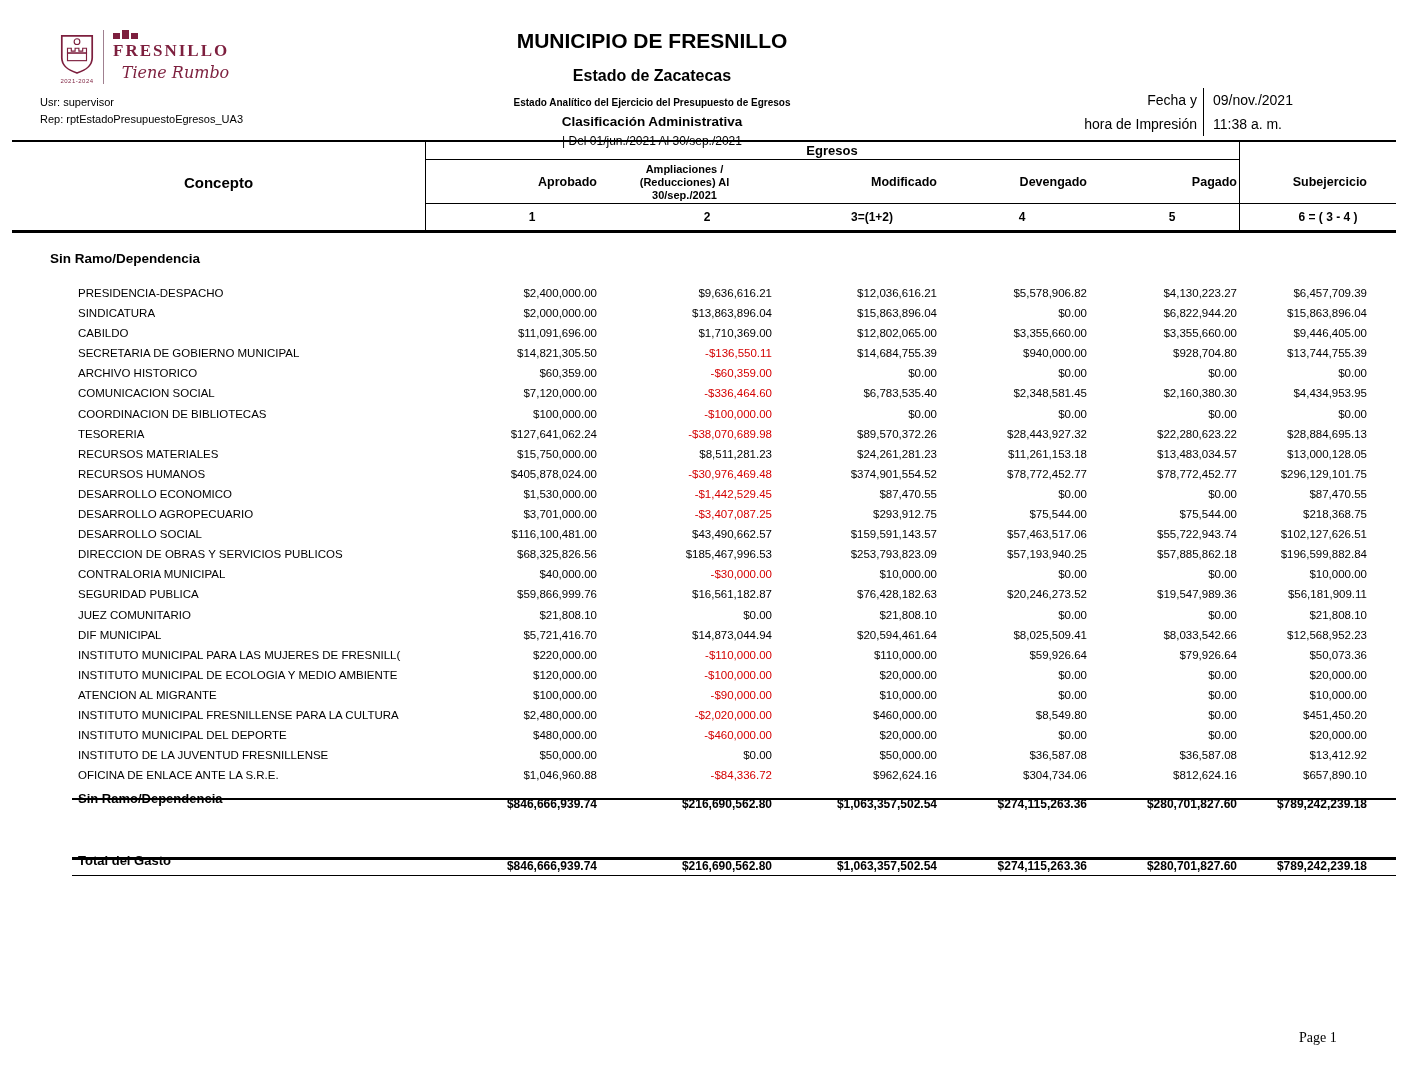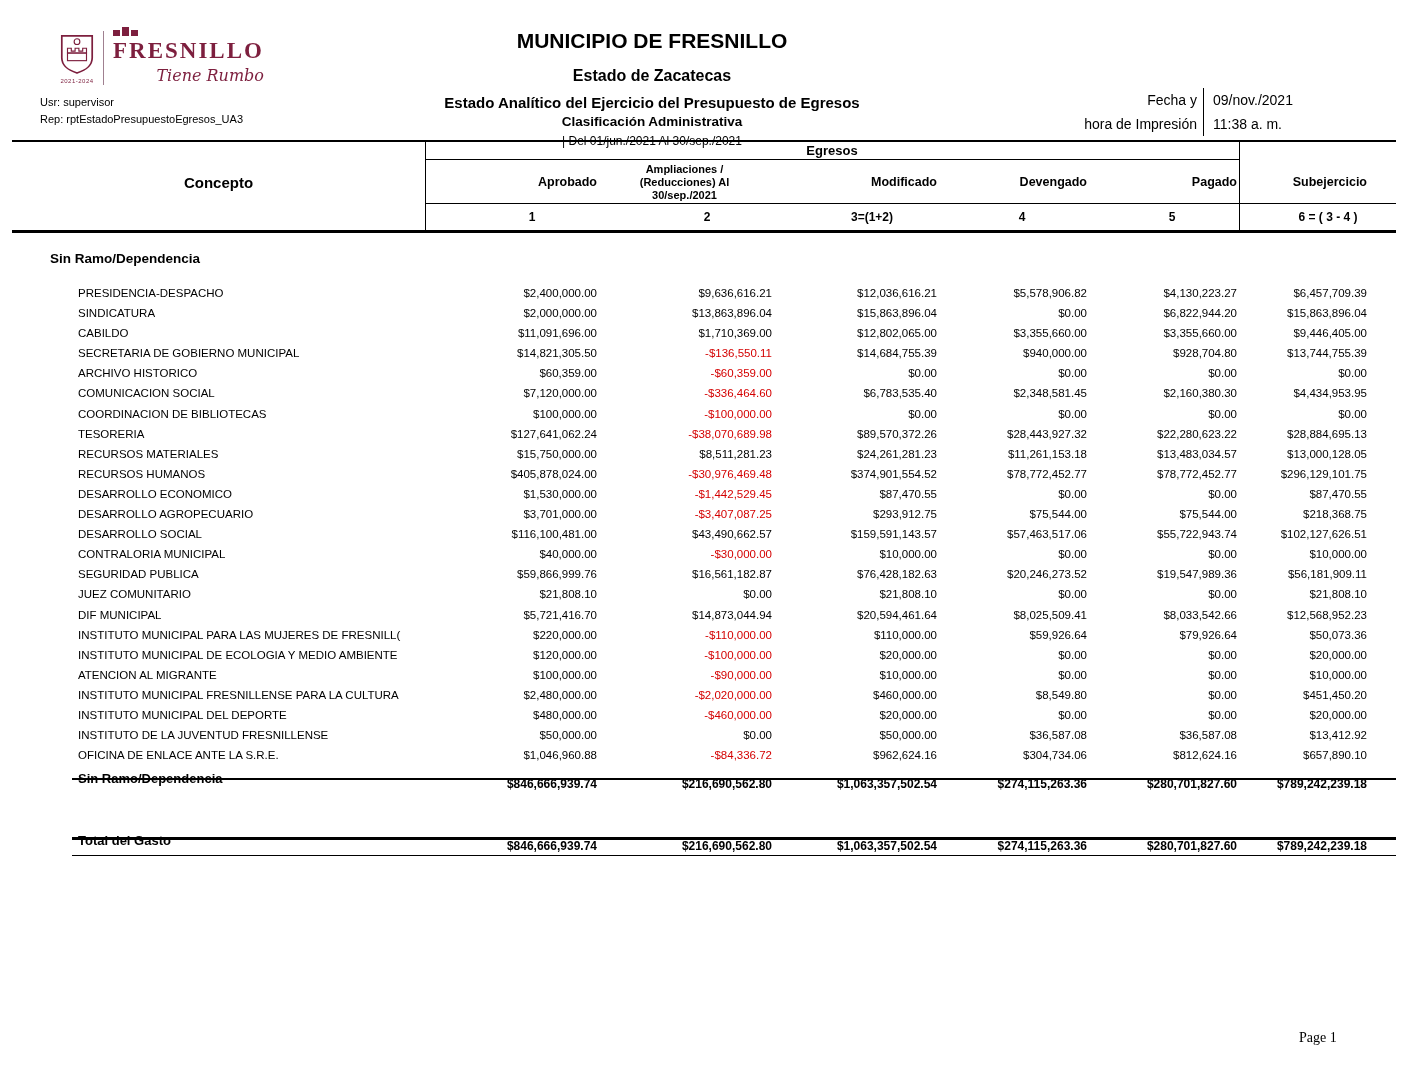--- a/index.html
+++ b/index.html
@@ -7,33 +7,33 @@
   html,body { background:#fff; }
   body { width:1408px; height:1088px; font-family:"Liberation Sans", sans-serif; color:#000; position:relative; overflow:hidden; }
   .page { position:absolute; inset:0; }
 
   
   .logo { position:absolute; left:58px; top:30px; display:flex; align-items:center; }
   .crest-wrap { display:flex; flex-direction:column; align-items:center; }
   .crest path, .crest circle, .crest rect { stroke:var(--brand); fill:none; }
   .crest-caption { font-size:6px; color:var(--brand); letter-spacing:0.5px; margin-top:1px; }
   .logo-divider { width:1px; height:54px; background:#a08090; margin:0 9px 0 7px; }
-  .logo-name { font-family:"Liberation Serif", serif; font-weight:bold; color:var(--brand); font-size:23px; letter-spacing:2px; }
+  .logo-name { font-family:"Liberation Serif", serif; font-weight:bold; color:var(--brand); font-size:17px; letter-spacing:2px; }
   .logo-deco { display:flex; gap:2px; margin-bottom:2px; }
   .logo-deco i { display:block; width:7px; height:6px; background:var(--brand); }
   .logo-deco i:nth-child(2){ height:9px; margin-top:-3px; }
   .logo-tagline { font-family:"DejaVu Serif", serif; font-style:italic; color:var(--brand); font-size:16px; margin-top:2px; text-align:right; }
 
   
   .meta-left { position:absolute; left:40px; top:96px; font-size:11px; }
   .meta-left div + div { margin-top:5px;text-align:right; }
   .titles { position:absolute; left:252px; top:30px; width:800px; text-align:center; }
   .t1 { font-size:21px; line-height:22px; font-weight:bold; }
   .t2 { font-size:16px; line-height:18px; font-weight:bold; margin-top:15px; }
-  .t3 { font-size:15px; line-height:17px; font-weight:bold; margin-top:9px; }
+  .t3 { font-size:10px; line-height:17px; font-weight:bold; margin-top:9px; }
   .t4 { font-size:13.5px; line-height:15px; font-weight:bold; margin-top:3px; }
   .t5 { font-size:12px; line-height:14px; margin-top:5px; }
   .meta-right { position:absolute; left:1037px; top:88px; width:345px; font-size:14px; }
   .mr-row { display:flex; }
   .mr-label { width:166px; text-align:right; padding:4px 6px 4px 0; }
   .mr-value { border-left:1px solid #000; padding:4px 0 4px 9px; flex:1; }
 
   
   .grid7 { display:grid; grid-template-columns:413px 175px 175px 165px 150px 150px 156px; }
 
@@ -267,20 +267,29 @@
         <div class="trow grid7">
     <div class="c0">DESARROLLO SOCIAL</div>
     <div class="c1 num">$116,100,481.00</div>
     <div class="c2 num">$43,490,662.57</div>
     <div class="c3 num">$159,591,143.57</div>
     <div class="c4 num">$57,463,517.06</div>
     <div class="c5 num">$55,722,943.74</div>
     <div class="c6 num">$102,127,626.51</div>
   </div>
         <div class="trow grid7">
+    <div class="c0">DIRECCION DE OBRAS Y SERVICIOS PUBLICOS</div>
+    <div class="c1 num">$68,325,826.56</div>
+    <div class="c2 num">$185,467,996.53</div>
+    <div class="c3 num">$253,793,823.09</div>
+    <div class="c4 num">$57,193,940.25</div>
+    <div class="c5 num">$57,885,862.18</div>
+    <div class="c6 num">$196,599,882.84</div>
+  </div>
+        <div class="trow grid7">
     <div class="c0">CONTRALORIA MUNICIPAL</div>
     <div class="c1 num">$40,000.00</div>
     <div class="c2 num neg">-$30,000.00</div>
     <div class="c3 num">$10,000.00</div>
     <div class="c4 num">$0.00</div>
     <div class="c5 num">$0.00</div>
     <div class="c6 num">$10,000.00</div>
   </div>
         <div class="trow grid7">
     <div class="c0">SEGURIDAD PUBLICA</div>

